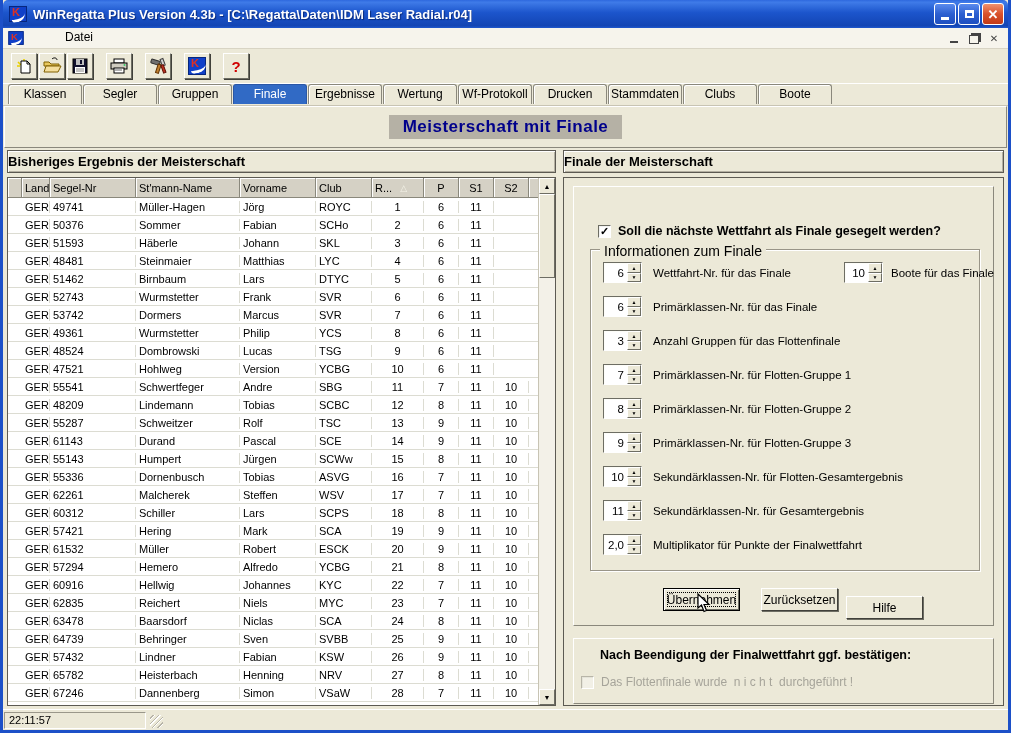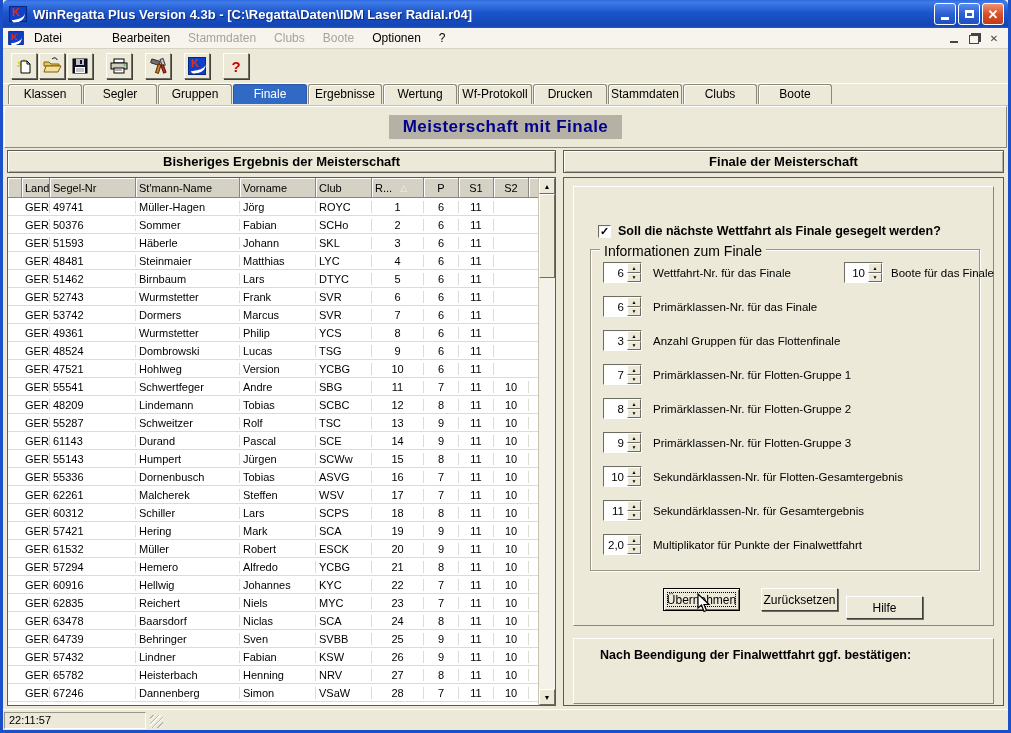--- a/index.html
+++ b/index.html
@@ -25,21 +25,21 @@
   
   .logo16{width:18px;height:16px;background:#1040C8;position:relative;flex:0 0 18px;
     border:1px solid #06267e;box-sizing:border-box;}
   .logo16 .wave{position:absolute;left:1px;top:3px;width:14px;height:9px;
     border-bottom:3px solid #fff;border-radius:0 0 60% 30%;transform:rotate(-12deg);}
   .logo16 .k{position:absolute;left:2px;top:-1px;color:#E03020;font-weight:bold;font-size:11px;}
 
   
   .menubar{height:20px;flex:0 0 20px;background:#F6F4EC;display:flex;align-items:center;
     border-bottom:1px solid #D8D4C4;padding-left:4px;font-size:12px;}
-  .menu-items{display:flex;align-items:center;height:100%;}
+  .menu-items{display:flex;align-items:center;height:100%;flex-direction:column;}
   .menu-item{padding:2px 9px;color:#000;cursor:default;}
   .menu-item:nth-child(2){margin-left:32px;}
   .menu-item.disabled{color:#A6A49A;}
   .mdi{margin-left:auto;display:flex;gap:4px;align-items:center;padding-right:6px;color:#555;}
   .mdi-btn{width:16px;height:14px;display:flex;align-items:center;justify-content:center;font-size:10px;color:#444;}
   .mdi-min{width:8px;height:2px;background:#444;margin-top:8px;}
   .mdi-rest{width:8px;height:7px;border:1px solid #444;box-shadow:2px -2px 0 -0px #444;margin-top:2px;}
 
   
   .toolbar{height:34px;flex:0 0 34px;background:#ECE9D8;display:flex;align-items:center;
@@ -58,21 +58,21 @@
   .tab.active{background:#316AC5;color:#fff;box-shadow:none;border-color:#2a57a6;}
 
   
   .content{flex:1;position:relative;background:#ECE9D8;}
   .heading-strip{position:absolute;left:1px;right:1px;top:0;height:42px;
     border:1px solid;border-color:#fff #8a887c #8a887c #fff;background:#ECE9D8;
     display:flex;align-items:center;justify-content:center;box-sizing:border-box;}
   .heading-box{background:#B5B1A5;color:#00008B;font-weight:bold;font-size:17px;
     padding:2px 14px;letter-spacing:.5px;}
 
-  .panel-title{height:23px;line-height:22px;text-align:center;font-weight:bold;font-size:13px;
+  .panel-title{height:23px;line-height:22px;text-align:left;font-weight:bold;font-size:13px;
     background:#ECE9D8;border:1px solid #5c5a52;box-shadow:inset 1px 1px 0 #fff,inset -1px -1px 0 #b4b0a2;
     box-sizing:border-box;}
 
   
   .left-panel{position:absolute;left:4px;top:44px;width:549px;bottom:3px;}
   .grid{position:absolute;left:0;right:0;top:27px;bottom:0;border:1px solid #5c5a52;
     background:#fff;display:flex;box-sizing:border-box;}
   .grid-main{flex:1;overflow:hidden;display:flex;flex-direction:column;}
   .ghead{display:flex;height:20px;flex:0 0 20px;background:#D5D1C5;}
   .hc{border-right:1px solid #8a887c;border-bottom:1px solid #8a887c;
@@ -821,20 +821,24 @@
               <span>Zurücksetzen</span>
             </div>
             <div class="btn" style="left:272px;margin-top:8px;">
               <span>Hilfe</span>
             </div>
           </div>
         </div>
 
         <div class="inner2">
           <div class="confirm-h">Nach Beendigung der Finalwettfahrt ggf. bestätigen:</div>
+          <label class="cb-row cb-confirm">
+            <span class="checkbox"></span>
+            <span class="cb-label">Das Flottenfinale wurde  n i c h t  durchgeführt !</span>
+          </label>
         </div>
       </div>
     </div>
   </div>
 
   <div class="statusbar">
     <div class="status-cell status-time">22:11:57</div>
     <div class="grip"></div>
   </div>
 </div>

